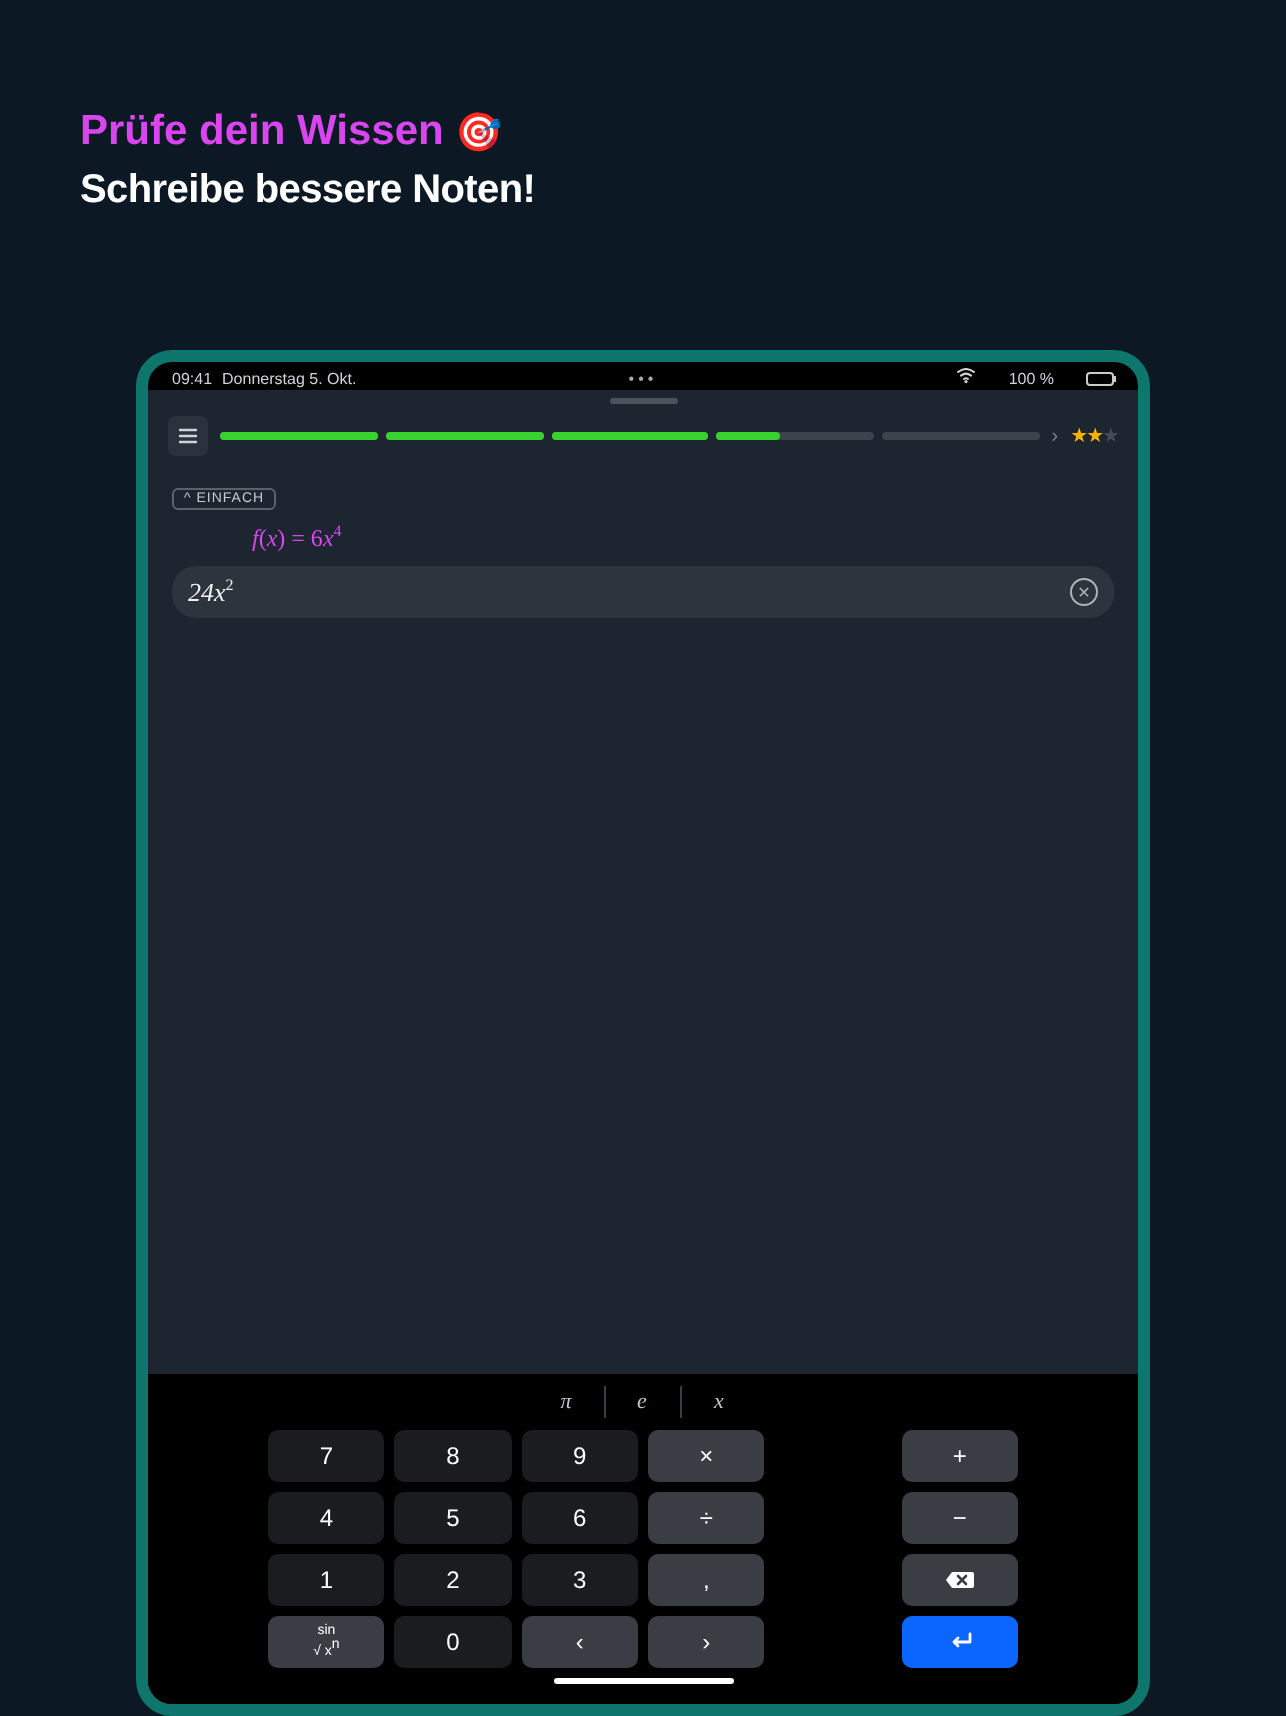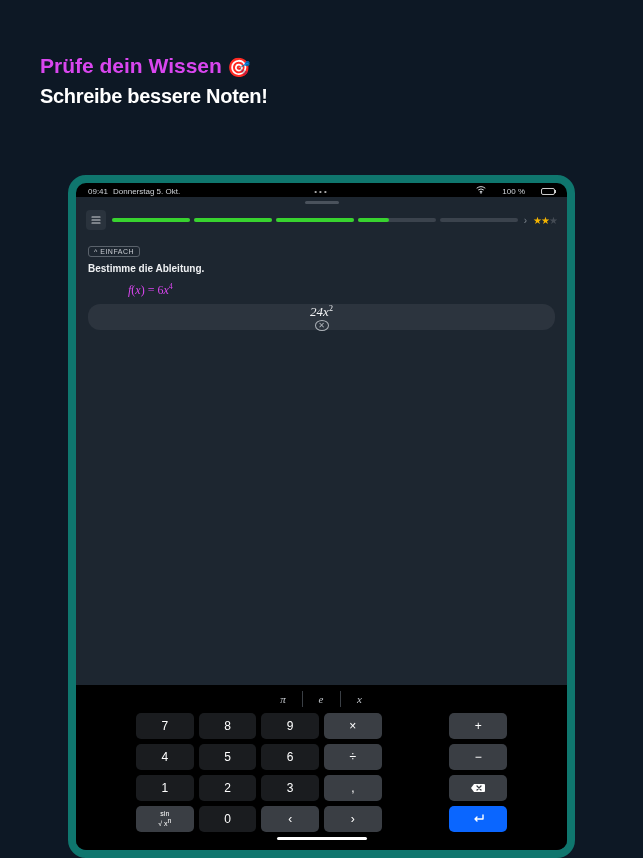--- a/index.html
+++ b/index.html
@@ -29,21 +29,21 @@
     font-weight: 800;
     letter-spacing: -0.3px;
   }
   .device {
     position: absolute;
     left: 68px;
     top: 175px;
     width: 507px;
     height: 683px;
     background: #000;
-    border: 8px solid #0f766e;
+    border: 6px solid #0f766e;
     border-radius: 18px;
     overflow: hidden;
   }
   .statusbar {
     display: flex;
     align-items: center;
     font-size: 8px;
     color: #cfd3d8;
     padding: 3px 12px 1px 12px;
     height: 14px;
@@ -118,21 +118,20 @@
   .math sup { font-size:8px; font-style:normal;}
 
   .answer-field {
     background:#2c343e;
     border-radius:12px;
     height:26px;
     display:flex; align-items:center;
     padding: 0 8px;
     margin-top:4px;
     justify-content:space-between;
-    flex-direction:column;
   }
   .answer-field .val {
     font-family: "Times New Roman", serif;
     font-style: italic;
     font-size:13px; color:#f1f2f4;
   }
   .answer-field .val sup { font-size:8px; font-style:normal;}
   .clear {
     width:14px; height:14px; border-radius:50%;
     border:1px solid #aeb3b9; display:flex; align-items:center; justify-content:center;
@@ -252,21 +251,20 @@
           </div>
         </div>
       <div class="chev">›</div>
       <div class="stars" id="stars"><span class="on">★</span><span class="on">★</span><span class="off">★</span></div>
     </div>
 
     <div class="content">
       <span class="diff-tag">
         <span>^</span> <span>EINFACH</span>
       </span>
-      <div class="prompt">Bestimme die Ableitung.</div>
       <div class="math" id="math-given"><span>f</span><span class="n">(</span><span>x</span><span class="n">) = 6</span><span>x</span><sup>4</sup></div>
 
       <div class="answer-field">
         <span class="val" id="math-answer"><span class="n">24</span><span>x</span><sup>2</sup></span>
         <span class="clear">✕</span>
       </div>
     </div>
 
     <div class="spacer"></div>
 

